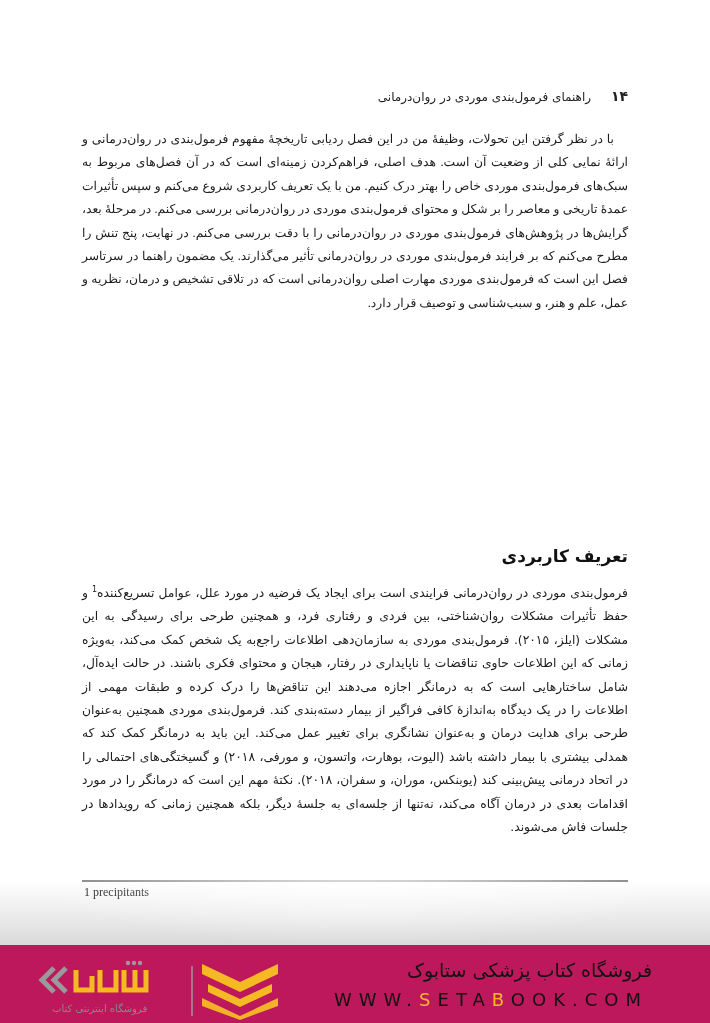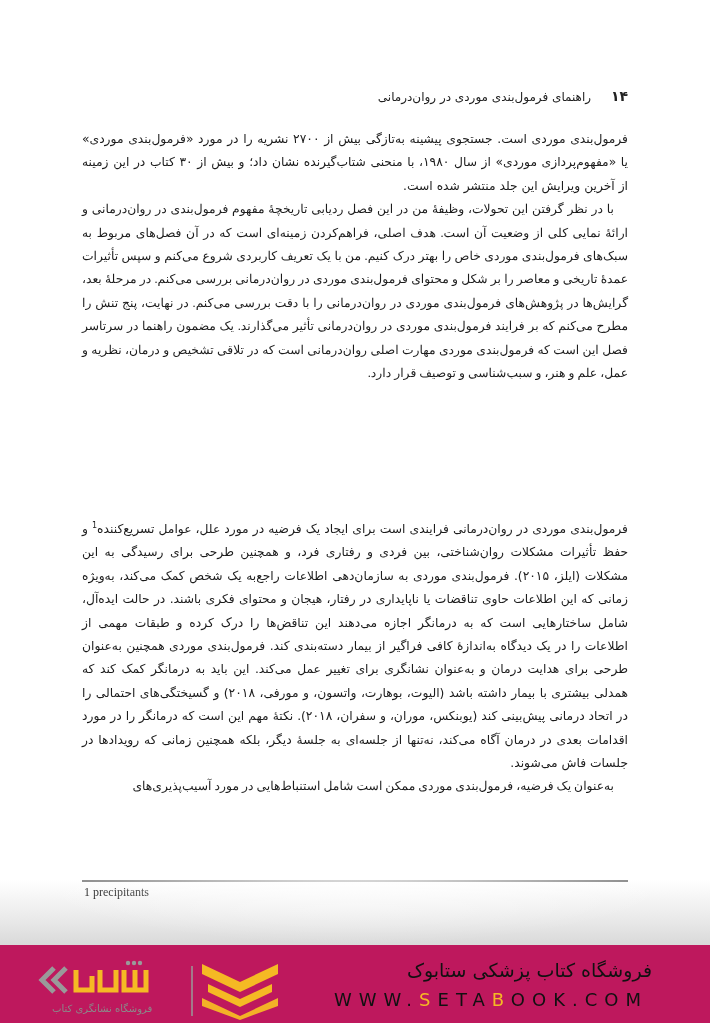--- a/index.html
+++ b/index.html
@@ -69,27 +69,26 @@
 </head>
 <body>
 
 <div class="page">
   <div class="running-head">
     <span class="pg-num">۱۴</span>
     <span>راهنمای فرمول‌بندی موردی در روان‌درمانی</span>
   </div>
 
   <div class="body-text">
-    <p>فرمول‌بندی موردی است. جستجوی پیشینه به‌تازگی بیش از ۲۷۰۰ نشریه را در مورد «فرمول‌بندی موردی» یا «مفهوم‌پردازی موردی» از سال ۱۹۸۰، با منحنی شتاب‌گیرنده نشان داد؛ و بیش از ۳۰ کتاب در این زمینه از آخرین ویرایش این جلد منتشر شده است.</p>
     <p class="indent">با در نظر گرفتن این تحولات، وظیفهٔ من در این فصل ردیابی تاریخچهٔ مفهوم فرمول‌بندی در روان‌درمانی و ارائهٔ نمایی کلی از وضعیت آن است. هدف اصلی، فراهم‌کردن زمینه‌ای است که در آن فصل‌های مربوط به سبک‌های فرمول‌بندی موردی خاص را بهتر درک کنیم. من با یک تعریف کاربردی شروع می‌کنم و سپس تأثیرات عمدهٔ تاریخی و معاصر را بر شکل و محتوای فرمول‌بندی موردی در روان‌درمانی بررسی می‌کنم. در مرحلهٔ بعد، گرایش‌ها در پژوهش‌های فرمول‌بندی موردی در روان‌درمانی را با دقت بررسی می‌کنم. در نهایت، پنج تنش را مطرح می‌کنم که بر فرایند فرمول‌بندی موردی در روان‌درمانی تأثیر می‌گذارند. یک مضمون راهنما در سرتاسر فصل این است که فرمول‌بندی موردی مهارت اصلی روان‌درمانی است که در تلاقی تشخیص و درمان، نظریه و عمل، علم و هنر، و سبب‌شناسی و توصیف قرار دارد.</p>
   </div>
 
   <div class="body-text section2">
+    <p class="heading">تعریف کاربردی</p>
     <p><span>فرمول‌بندی موردی در روان‌درمانی فرایندی است برای ایجاد یک فرضیه در مورد علل، عوامل تسریع‌کننده</span><sup class="fn">1</sup><span> و حفظ تأثیرات مشکلات روان‌شناختی، بین فردی و رفتاری فرد، و همچنین طرحی برای رسیدگی به این مشکلات (ایلز، ۲۰۱۵). فرمول‌بندی موردی به سازمان‌دهی اطلاعات راجع‌به یک شخص کمک می‌کند، به‌ویژه زمانی که این اطلاعات حاوی تناقضات یا ناپایداری در رفتار، هیجان و محتوای فکری باشند. در حالت ایده‌آل، شامل ساختارهایی است که به درمانگر اجازه می‌دهند این تناقض‌ها را درک کرده و طبقات مهمی از اطلاعات را در یک دیدگاه به‌اندازهٔ کافی فراگیر از بیمار دسته‌بندی کند. فرمول‌بندی موردی همچنین به‌عنوان طرحی برای هدایت درمان و به‌عنوان نشانگری برای تغییر عمل می‌کند. این باید به درمانگر کمک کند که همدلی بیشتری با بیمار داشته باشد (الیوت، بوهارت، واتسون، و مورفی، ۲۰۱۸) و گسیختگی‌های احتمالی را در اتحاد درمانی پیش‌بینی کند (یوبنکس، موران، و سفران، ۲۰۱۸). نکتهٔ مهم این است که درمانگر را در مورد اقدامات بعدی در درمان آگاه می‌کند، نه‌تنها از جلسه‌ای به جلسهٔ دیگر، بلکه همچنین زمانی که رویدادها در جلسات فاش می‌شوند.</span></p>
-    <p class="indent">به‌عنوان یک فرضیه، فرمول‌بندی موردی ممکن است شامل استنباط‌هایی در مورد آسیب‌پذیری‌های</p>
   </div>
 
   <div class="footnote-rule"></div>
   <div class="footnote">1 precipitants</div>
 </div>
 
 <div class="banner">
   <div class="store-name">فروشگاه کتاب پزشکی ستابوک</div>
   <div class="url"><span>WWW.</span><span class="accent">S</span><span>ETA</span><span class="accent">B</span><span>OOK.COM</span></div>
 </div>
@@ -114,14 +113,14 @@
         <circle cx="110" cy="5" r="2.2"></circle>
     </g>
     <line x1="162" y1="8" x2="162" y2="58" stroke="#9a9a9a" stroke-width="1.5"></line>
 
     <g fill="#f5b924">
       <polygon points="172,6 210,24 248,6 248,16 210,34 172,16"></polygon>
       <polygon points="178,26 210,41 242,26 242,34 210,49 178,34"></polygon>
       <polygon points="172,40 210,58 248,40 248,48 210,62 172,48" opacity="0.95"></polygon>
     </g>
   </svg>
-  <div class="tagline">فروشگاه نشانگری کتاب</div>
+  <div class="tagline">فروشگاه اینترنتی کتاب</div>
 </div>
 
 </body></html>

